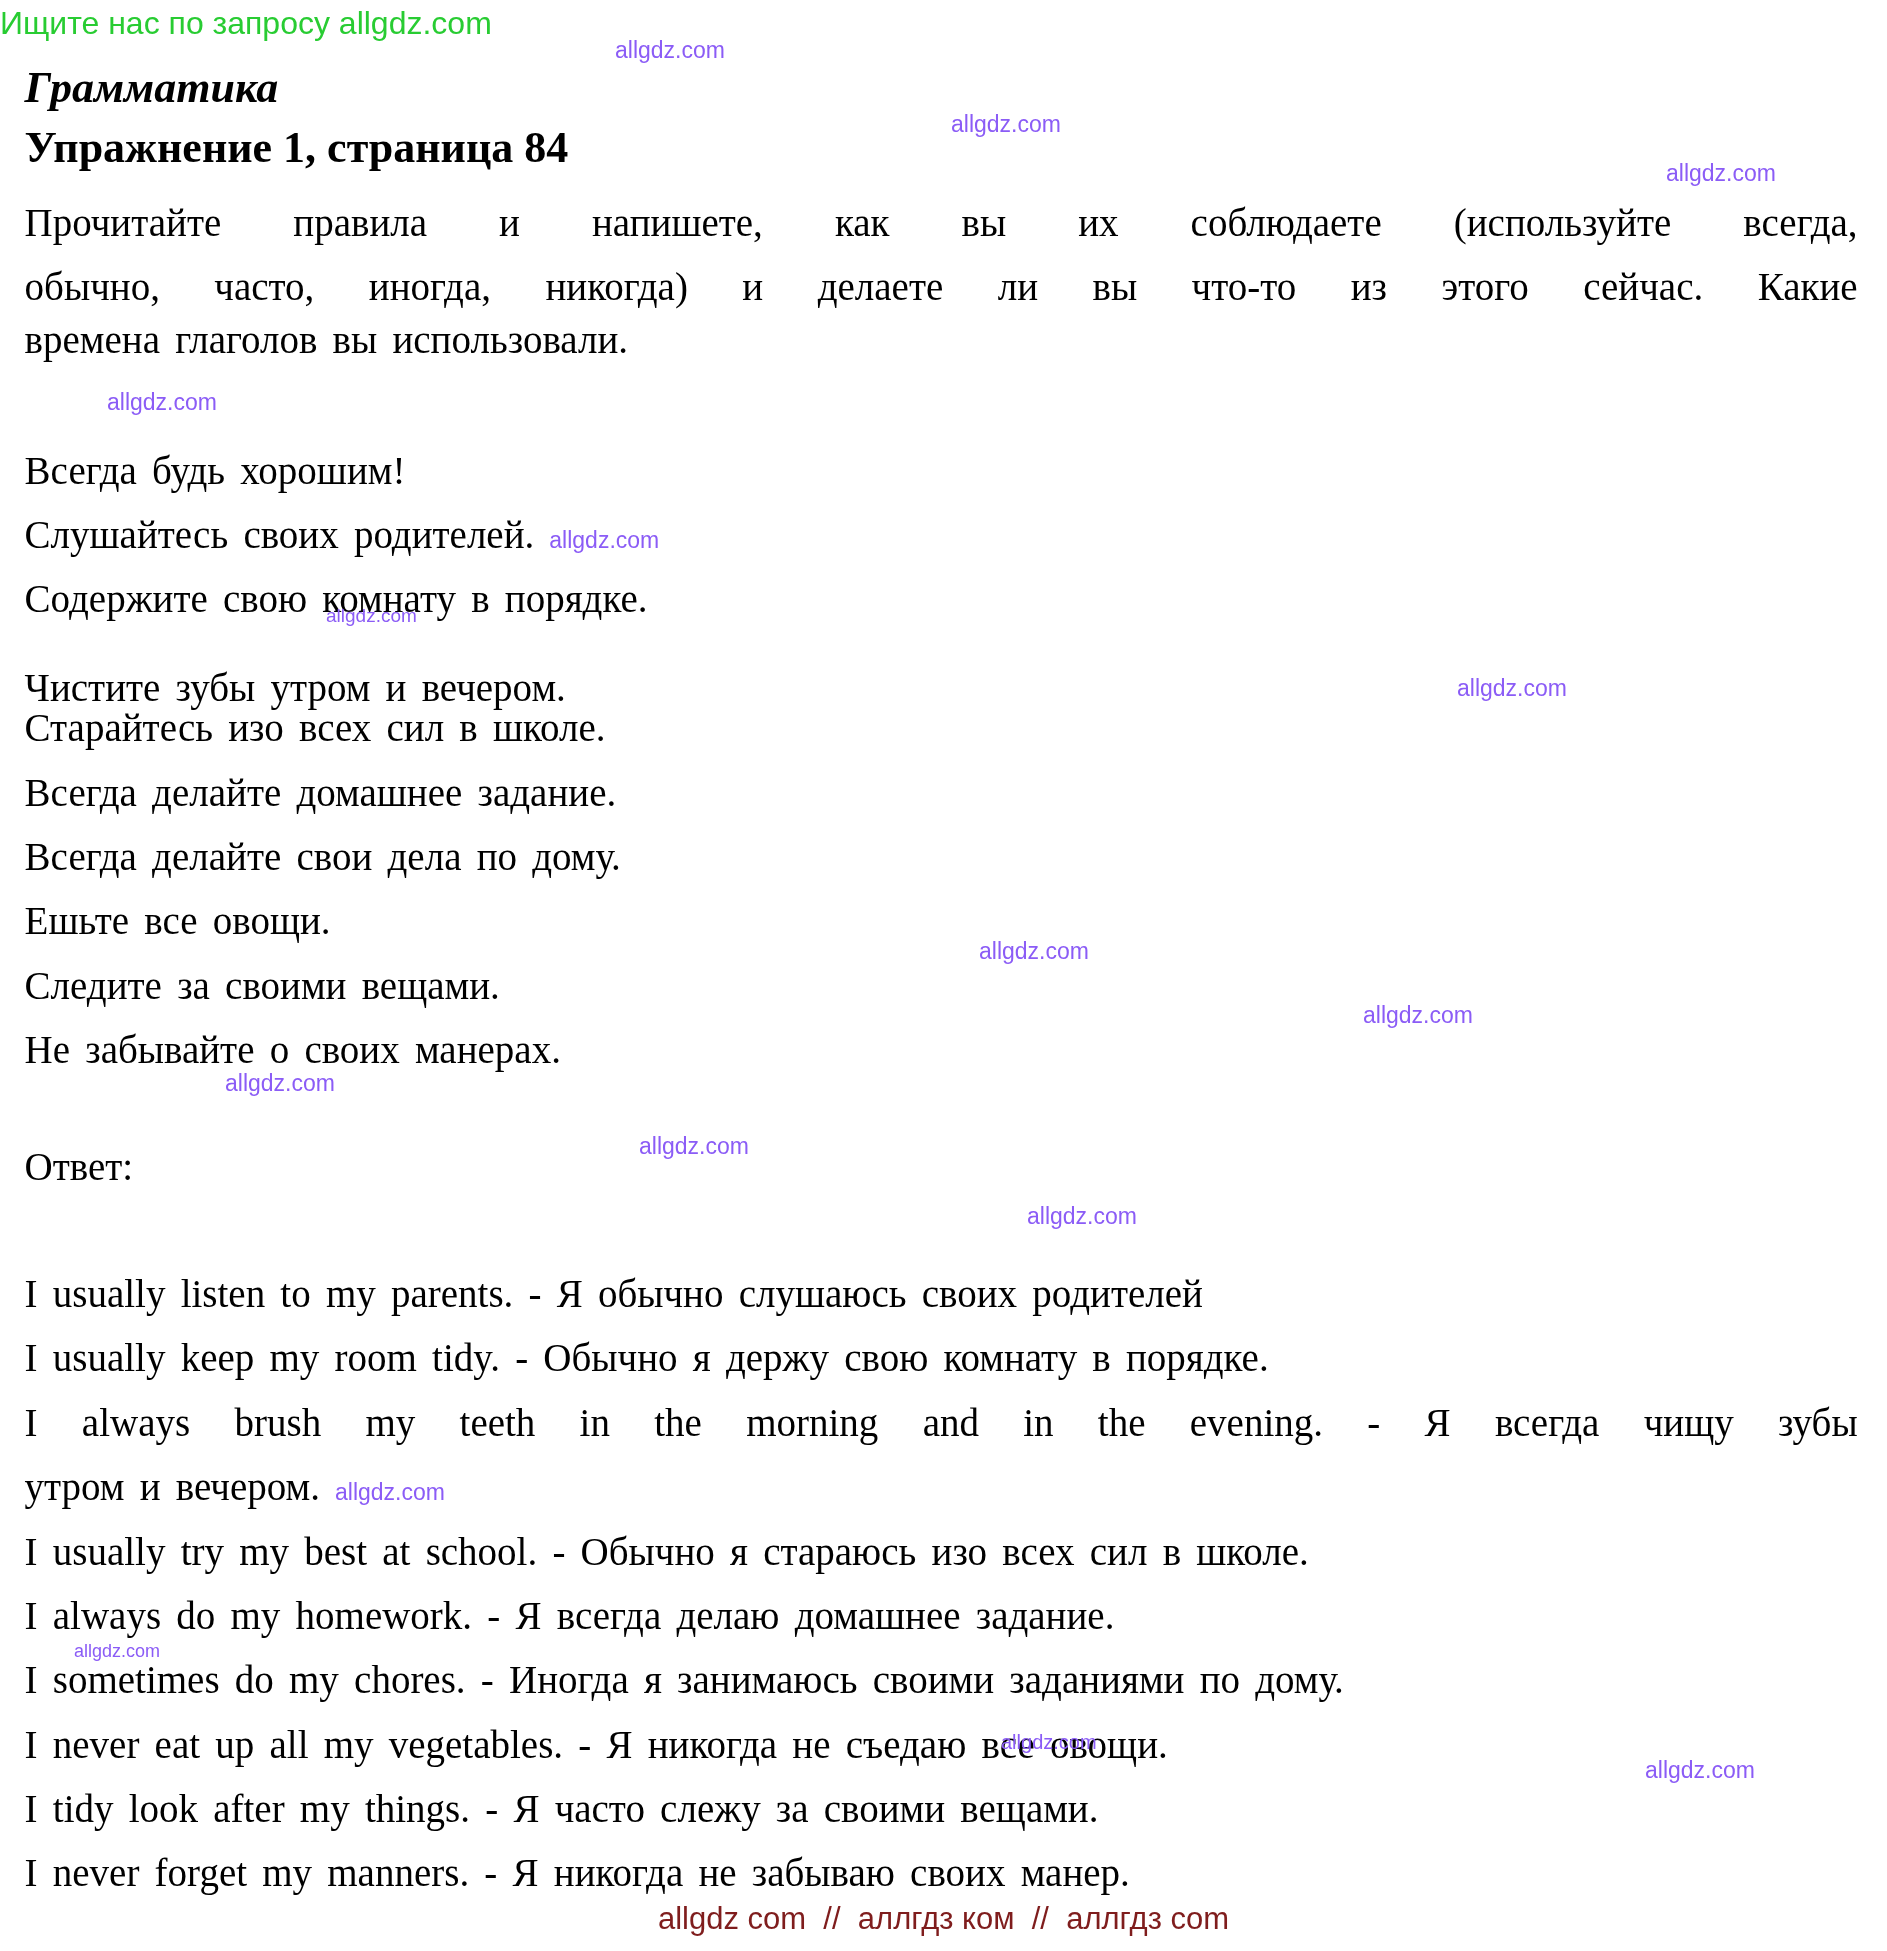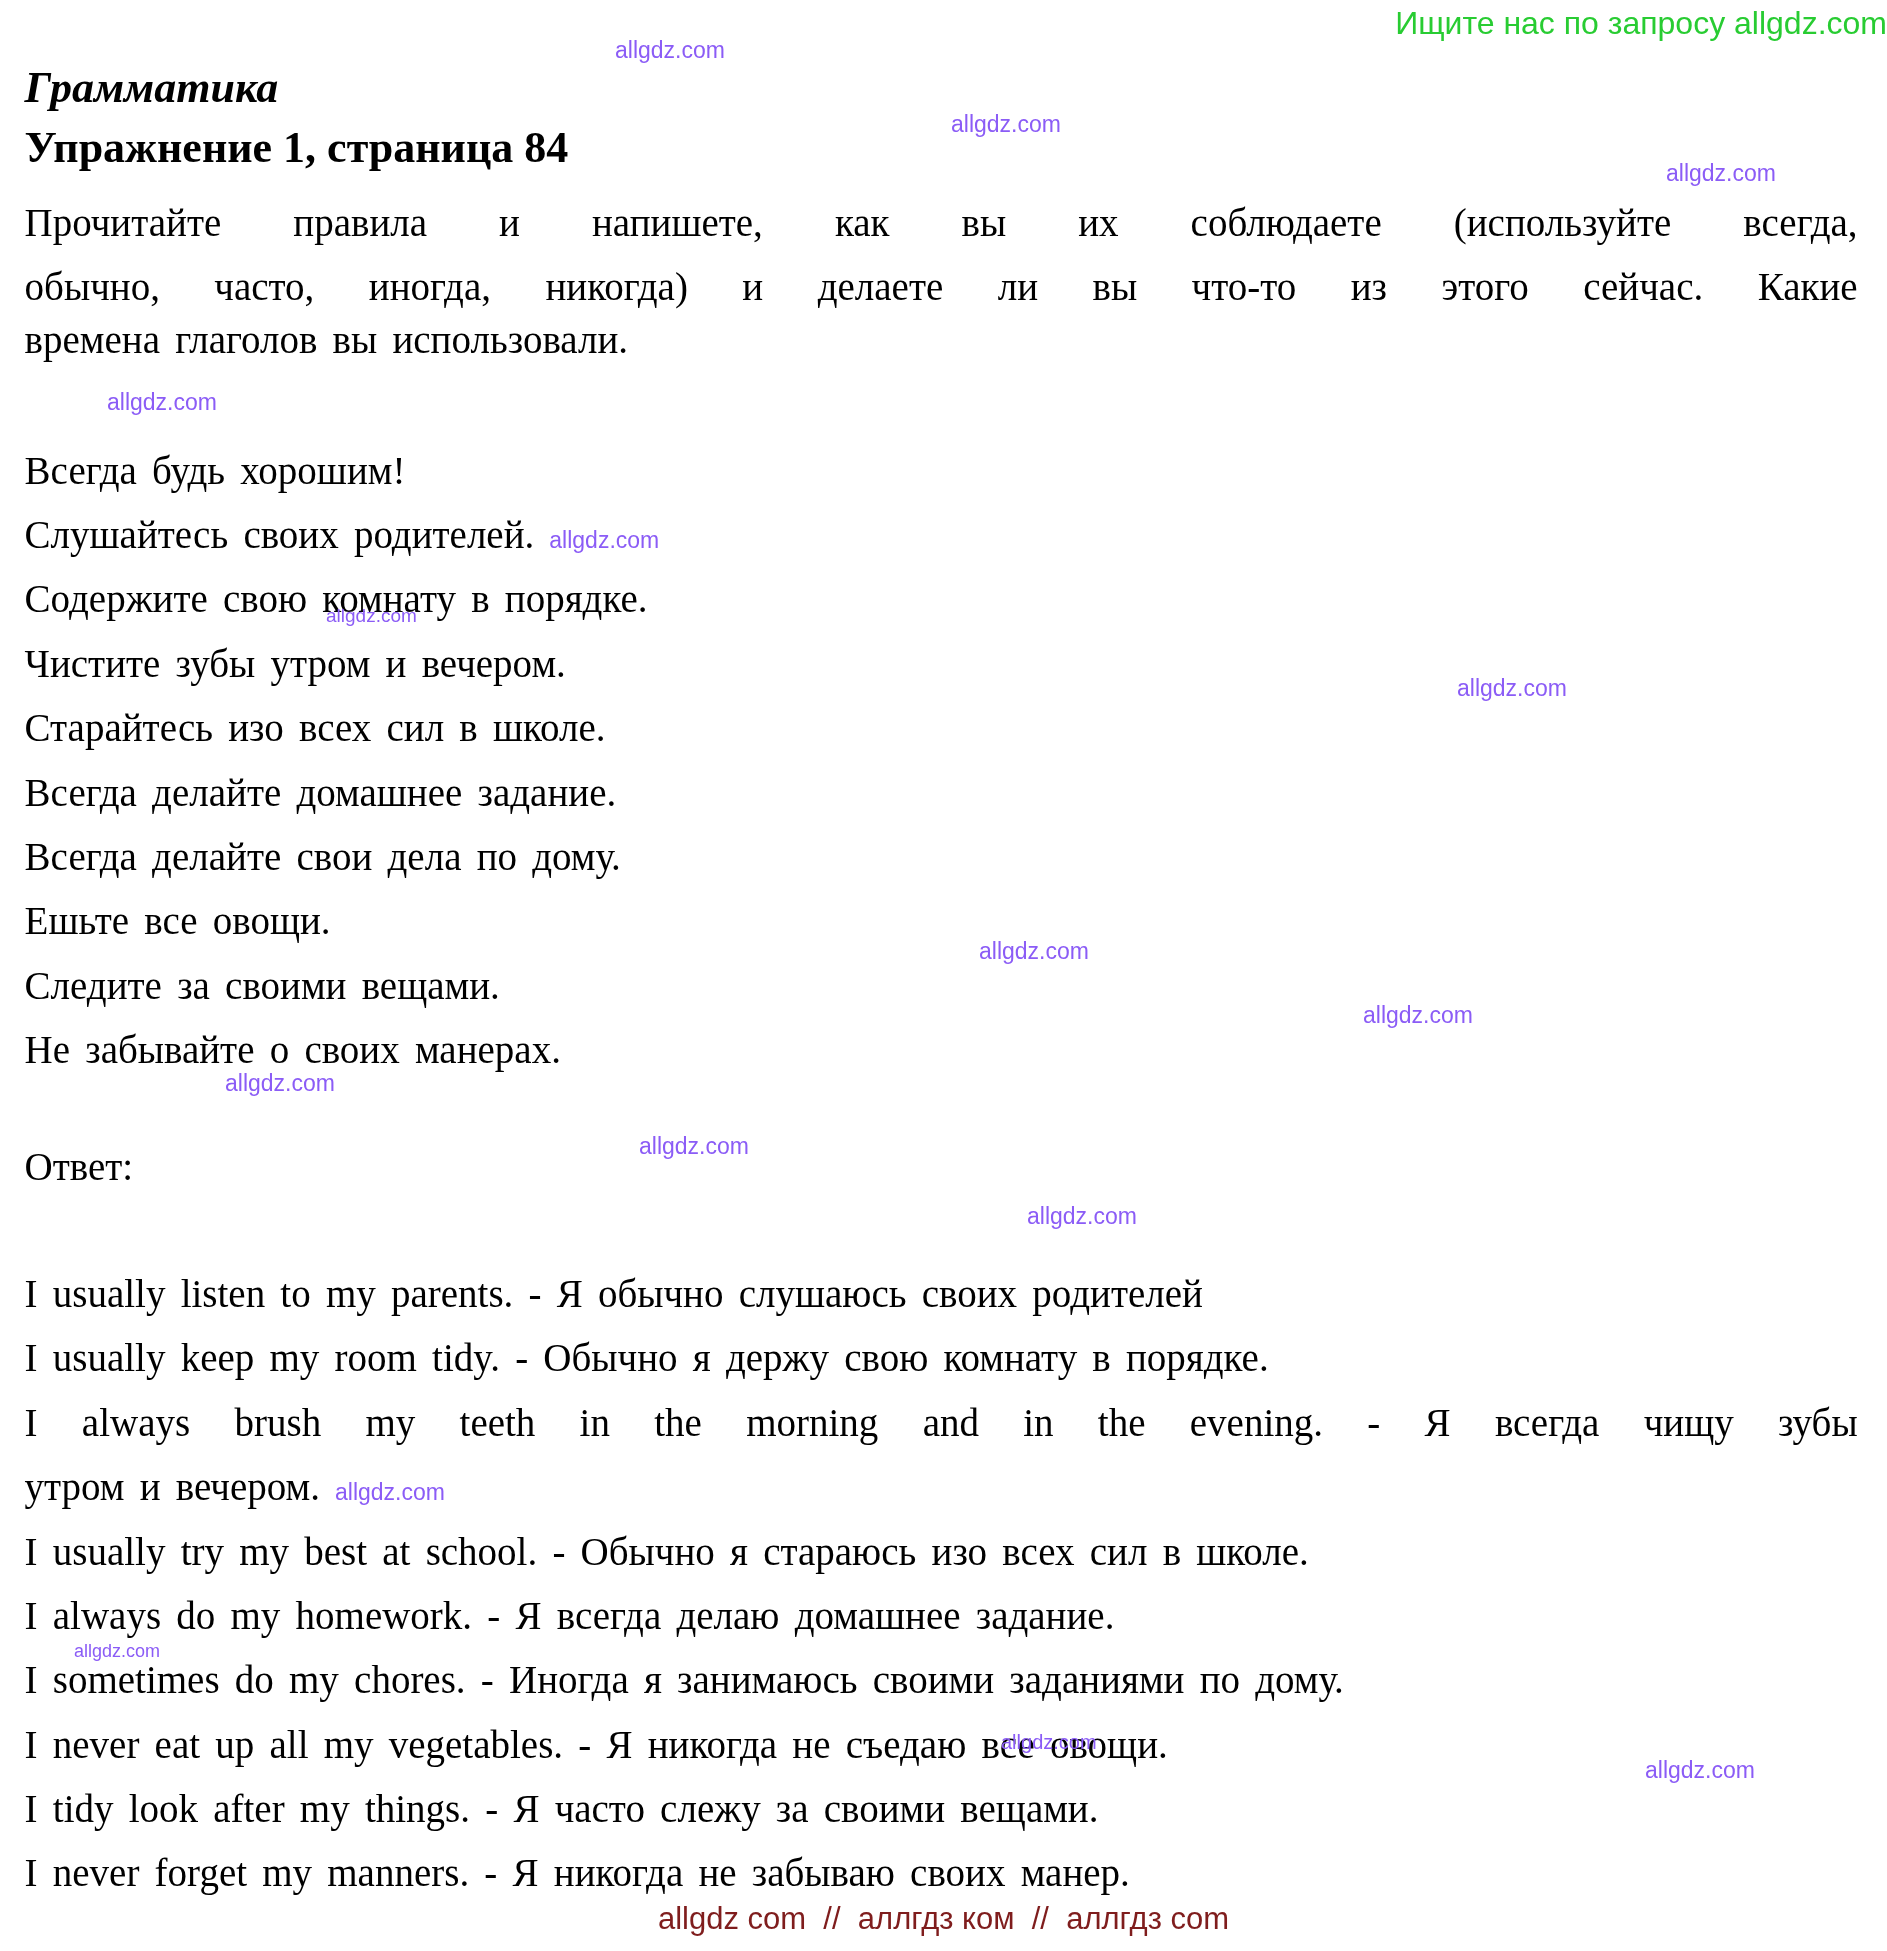--- a/index.html
+++ b/index.html
@@ -15,21 +15,21 @@
     overflow: hidden;
     font-family: "Liberation Serif", serif;
     color: #000000;
   }
   
   .green-header {
     position: absolute;
     top: 3.8px;
     left: 0;
     width: 100%;
-    text-align: right;
+    text-align: left;
     font-family: "Liberation Sans", sans-serif;
     font-size: 32px;
     line-height: 38px;
     color: #28cc32;
   }
   
   .title, .subtitle {
     position: absolute;
     left: 24.6px;
     margin: 0;
@@ -96,21 +96,21 @@
 
   <h2 class="subtitle">Упражнение 1, страница 84</h2>
 
   <p class="line stretch" style="top:197px">Прочитайте правила и напишете, как вы их соблюдаете (используйте всегда,</p>
   <p class="line stretch" style="top:261px">обычно, часто, иногда, никогда) и делаете ли вы что-то из этого сейчас. Какие</p>
   <p class="line" style="top:314px">времена глаголов вы использовали.</p>
 
   <p class="line" style="top:445px">Всегда будь хорошим!</p>
   <p class="line" style="top:509px"><span>Слушайтесь своих родителей.</span><span class="wm inline">allgdz.com</span></p>
   <p class="line" style="top:573px">Содержите свою комнату в порядке.</p>
-  <p class="line" style="top:638px">Чистите зубы утром и вечером.</p>
+  <p class="line" style="top:662px">Чистите зубы утром и вечером.</p>
   <p class="line" style="top:702px">Старайтесь изо всех сил в школе.</p>
   <p class="line" style="top:767px">Всегда делайте домашнее задание.</p>
   <p class="line" style="top:831px">Всегда делайте свои дела по дому.</p>
   <p class="line" style="top:895px">Ешьте все овощи.</p>
   <p class="line" style="top:960px">Следите за своими вещами.</p>
   <p class="line" style="top:1024px">Не забывайте о своих манерах.</p>
 
   <p class="line" style="top:1141px">Ответ:</p>
 
   <p class="line" style="top:1268px">I usually listen to my parents. - Я обычно слушаюсь своих родителей</p>

